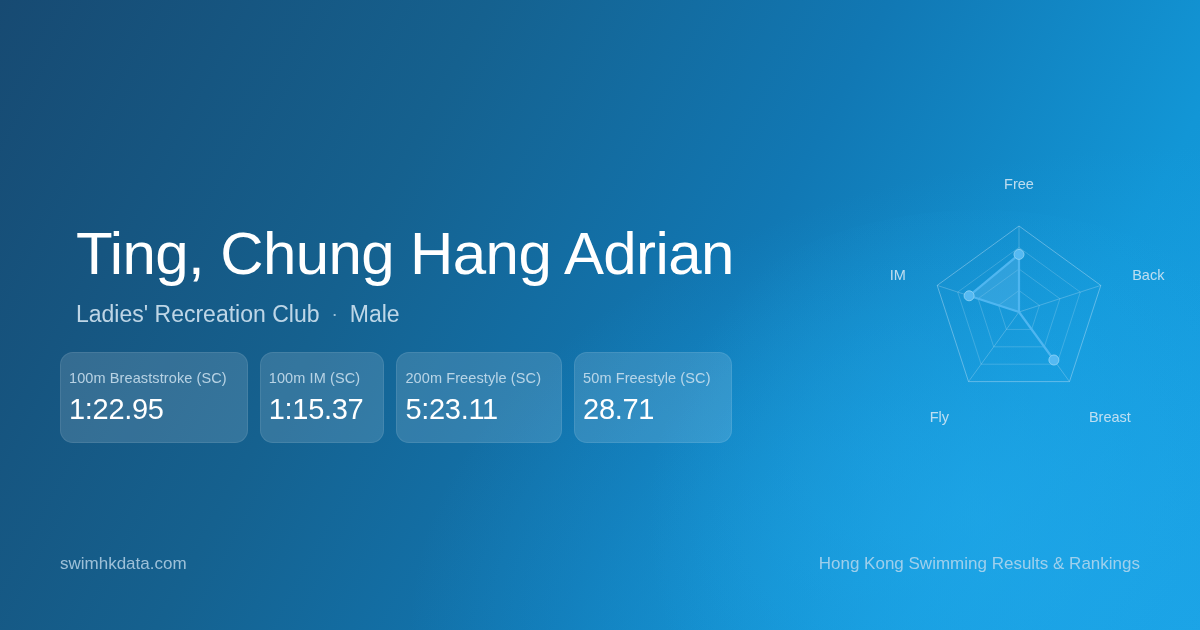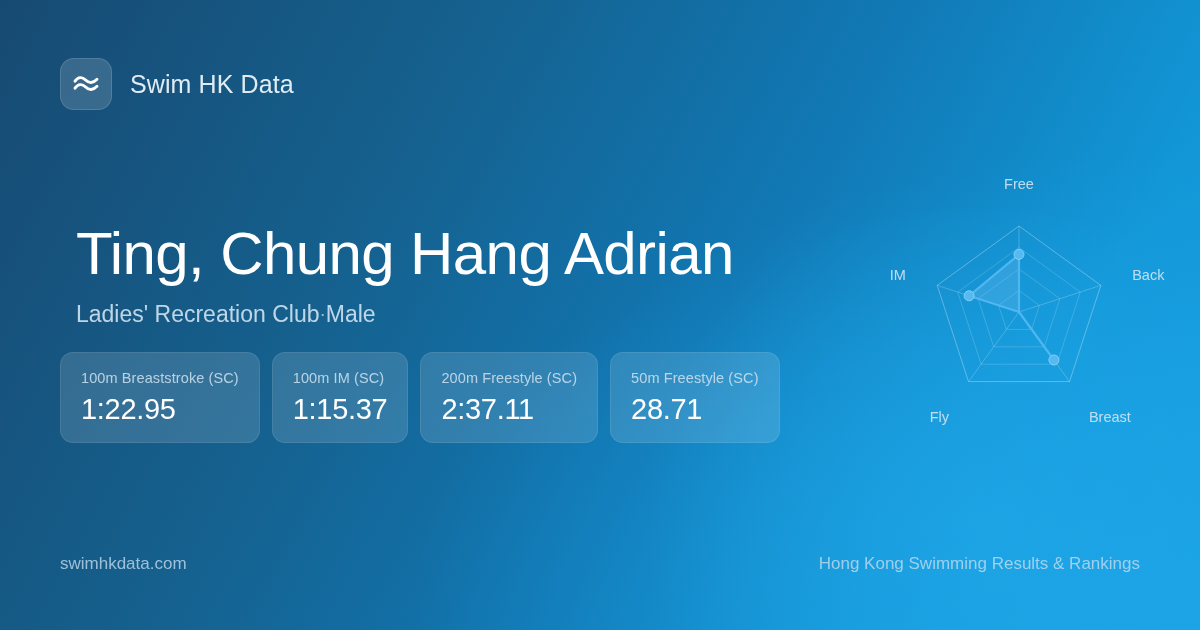--- a/index.html
+++ b/index.html
@@ -60,33 +60,33 @@
     color:#ffffff;
     letter-spacing:-0.6px;
     line-height:1.08;
     white-space:nowrap;
   }
   #meta-line {
     margin-top:14px;
     font-size:23px;
     font-weight:400;
     color:rgba(208,227,241,0.90);
-    display:flex; align-items:center; gap:0;
+    display:flex; align-items:center; gap:12px;
     white-space:nowrap;
   }
   .meta-dot { color:rgba(208,227,241,0.72); font-size:19px; }
 
   
   #stats {
     position:absolute; left:60px; top:352px;
     display:flex; gap:12px;
   }
   .stat-card {
     min-width:112px;
-    padding:17px 20px 16px 20px;
+    padding:17px 20px 16px 8px;
     border-radius:13px;
     background:rgba(255,255,255,0.135);
     border:1px solid rgba(255,255,255,0.085);
   }
   .stat-label {
     font-size:14.5px;
     color:rgba(205,226,240,0.86);
     white-space:nowrap;
     letter-spacing:0.1px;
   }
@@ -126,31 +126,20 @@
     white-space:nowrap;
   }
 </style>
 </head>
 <body>
 
 <div id="card">
 
   <div id="glow"></div>
 
-  <div id="brand">
-    <div id="logo-tile">
-      <span>
-        <svg width="30" height="22" viewBox="0 0 30 22" fill="none">
-          <path d="M4 8.2 C7.2 3.6, 11.2 3.6, 14.6 7.0 C18 10.4, 22 10.4, 26 6.2" stroke="#ffffff" stroke-width="2.9" stroke-linecap="round" fill="none"></path>
-          <path d="M4 15.2 C7.2 10.6, 11.2 10.6, 14.6 14.0 C18 17.4, 22 17.4, 26 13.2" stroke="#ffffff" stroke-width="2.9" stroke-linecap="round" fill="none"></path>
-        </svg>
-      </span>
-    </div>
-    <div id="brand-name">Swim HK Data</div>
-  </div>
 
   <div id="hero">
     <div id="athlete-name">Ting, Chung Hang Adrian</div>
     <div id="meta-line">
       <span>Ladies' Recreation Club</span>
       <span class="meta-dot">·</span>
       <span>Male</span>
     </div>
   </div>
 
@@ -158,21 +147,21 @@
     <div class="stat-card">
       <div class="stat-label">100m Breaststroke (SC)</div>
       <div class="stat-value">1:22.95</div>
     </div>
     <div class="stat-card">
       <div class="stat-label">100m IM (SC)</div>
       <div class="stat-value">1:15.37</div>
     </div>
     <div class="stat-card">
       <div class="stat-label">200m Freestyle (SC)</div>
-      <div class="stat-value">2:37.11</div>
+      <div class="stat-value">5:23.11</div>
     </div>
     <div class="stat-card">
       <div class="stat-label">50m Freestyle (SC)</div>
       <div class="stat-value">28.71</div>
     </div>
   </div>
 
   <div id="radar-panel">
     <svg id="radar-svg" width="300" height="280" viewBox="0 0 300 280">
       <g id="radar-grid">

